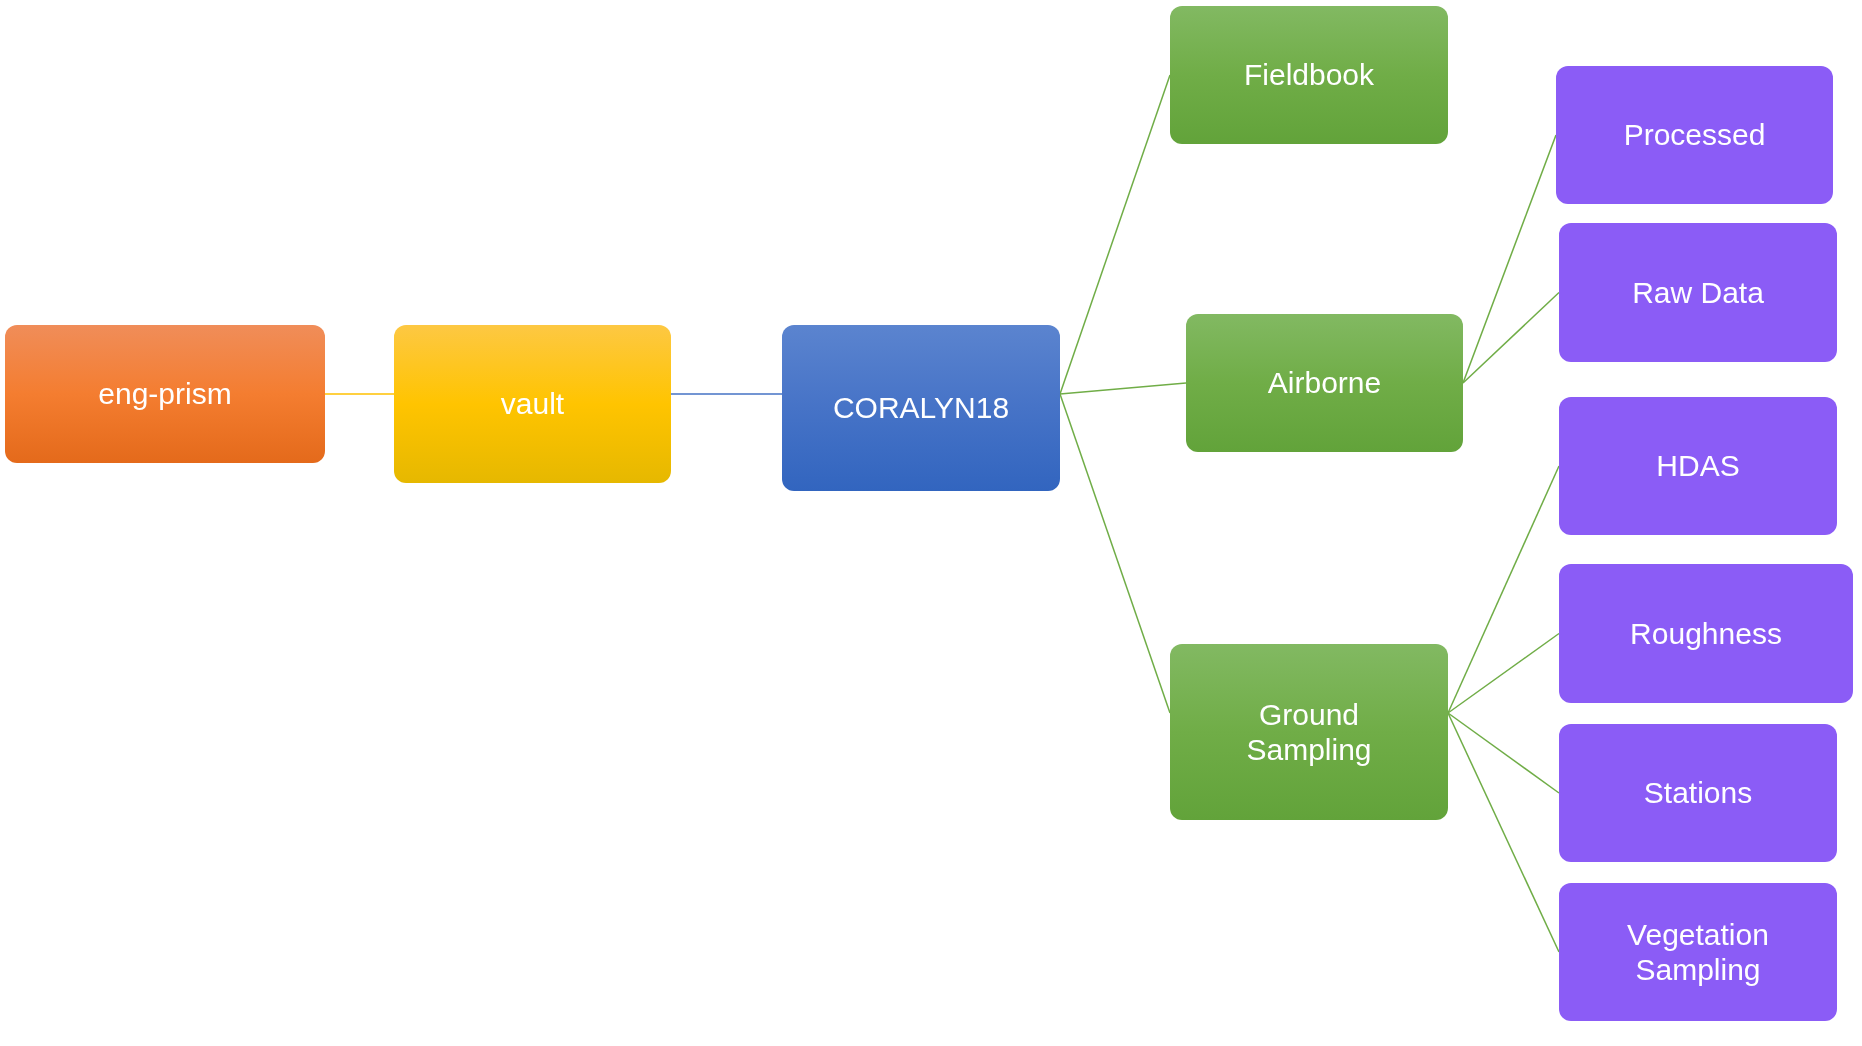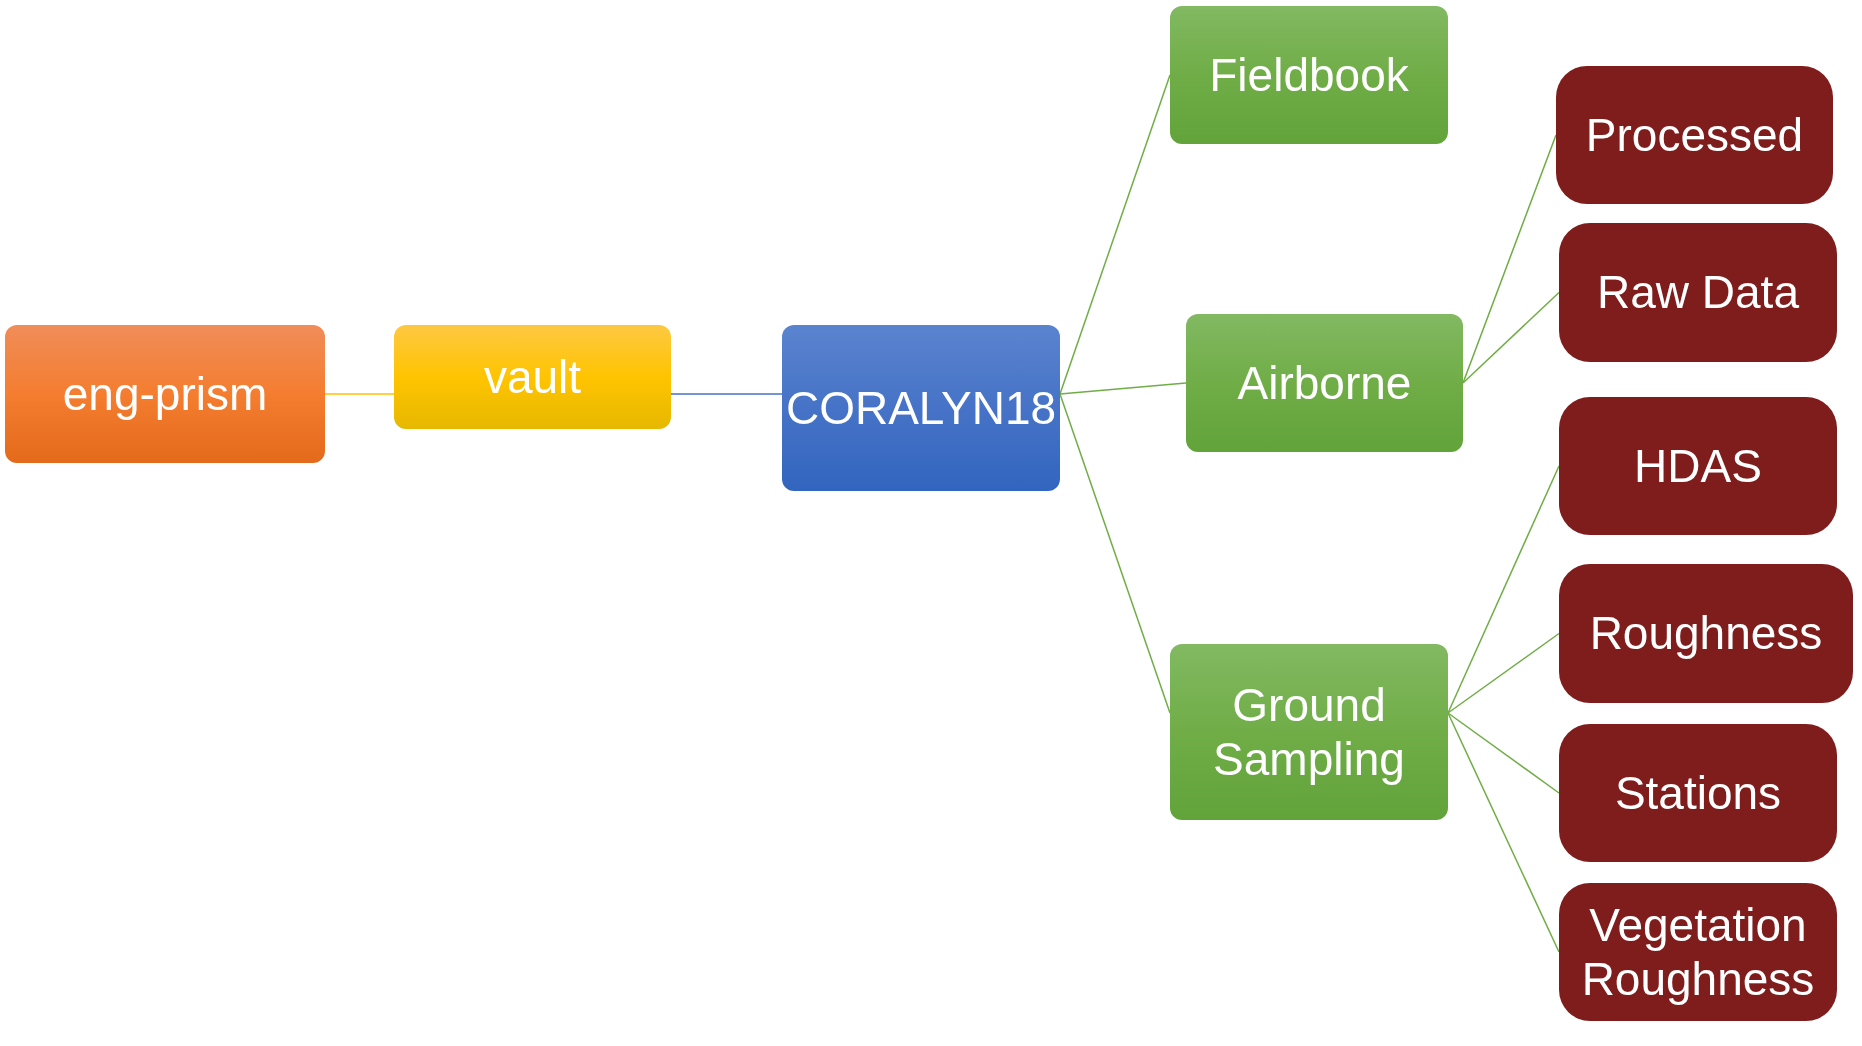--- a/index.html
+++ b/index.html
@@ -1,31 +1,31 @@
 <!DOCTYPE html>
 <html><head>
 <meta charset="utf-8">
 <style>
   html, body { margin: 0; padding: 0; background: #ffffff; }
   body { width: 1862px; height: 1046px; position: relative; overflow: hidden;
          font-family: "Liberation Sans", "DejaVu Sans", sans-serif; }
   #connectors { position: absolute; left: 0; top: 0; width: 1862px; height: 1046px; }
   .node { position: absolute; border-radius: 12px; color: #ffffff;
           display: flex; align-items: center; justify-content: center; text-align: center;
-          font-size: 46px; line-height: 1.18; box-sizing: border-box; padding: 0 6px;
+          font-size: 30px; line-height: 1.18; box-sizing: border-box; padding: 0 6px;
           cursor: pointer; }
   .node .label { white-space: pre-line; }
   .orange { background: linear-gradient(to bottom, #f08d59 0%, #f47d30 50%, #e46a1b 100%); }
   .yellow { background: linear-gradient(to bottom, #fdc843 0%, #ffc400 50%, #e6b800 100%); }
   .blue   { background: linear-gradient(to bottom, #5b84cf 0%, #4673c7 50%, #3265bf 100%); }
   .green  { background: linear-gradient(to bottom, #82b962 0%, #70ad47 50%, #62a33a 100%); }
-  .purple { background: #7f1d1d; border-radius: 31px; }
+  .purple { background: #8b5cf6; }
 
   #n-eng      { left: 5px;    top: 325px; width: 320px; height: 138px; }
-  #n-vault    { left: 394px;  top: 325px; width: 277px; height: 104px; }
+  #n-vault    { left: 394px;  top: 325px; width: 277px; height: 158px; }
   #n-coralyn  { left: 782px;  top: 325px; width: 278px; height: 166px; }
   #n-field    { left: 1170px; top: 6px;   width: 278px; height: 138px; }
   #n-air      { left: 1186px; top: 314px; width: 277px; height: 138px; }
   #n-ground   { left: 1170px; top: 644px; width: 278px; height: 176px; }
   #n-proc     { left: 1556px; top: 66px;  width: 277px; height: 138px; }
   #n-raw      { left: 1559px; top: 223px; width: 278px; height: 139px; }
   #n-hdas     { left: 1559px; top: 397px; width: 278px; height: 138px; }
   #n-rough    { left: 1559px; top: 564px; width: 294px; height: 139px; }
   #n-stations { left: 1559px; top: 724px; width: 278px; height: 138px; }
   #n-veg      { left: 1559px; top: 883px; width: 278px; height: 138px; }
@@ -76,14 +76,14 @@
   <span class="label">HDAS</span>
 </div>
 <div class="node purple" id="n-rough">
   <span class="label">Roughness</span>
 </div>
 <div class="node purple" id="n-stations">
   <span class="label">Stations</span>
 </div>
 <div class="node purple" id="n-veg">
   <span class="label">Vegetation
-Roughness</span>
+Sampling</span>
 </div>
 
 </body></html>

